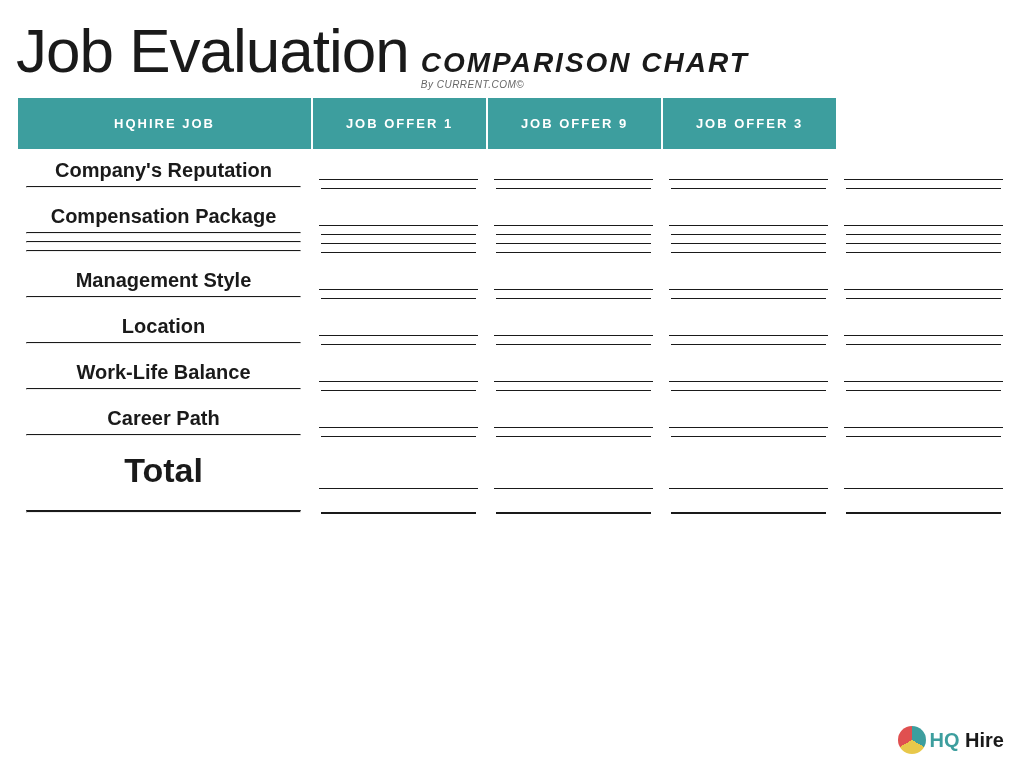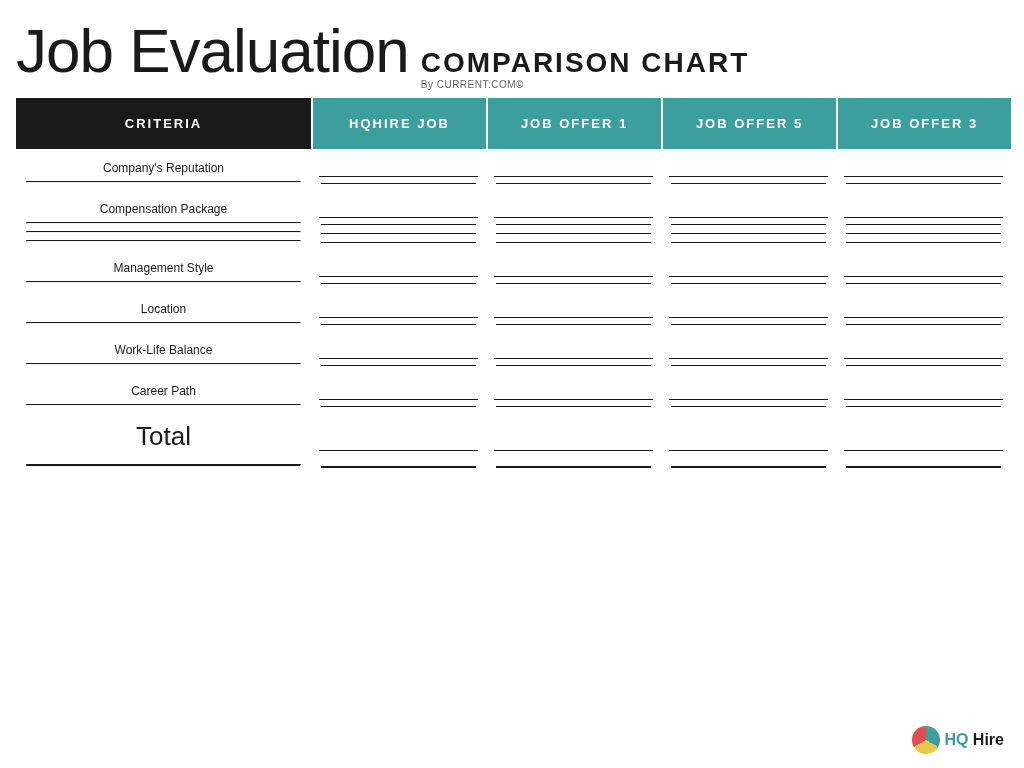--- a/index.html
+++ b/index.html
@@ -33,20 +33,21 @@
       font-weight: 300;
       color: #1a1a1a;
       letter-spacing: -1px;
       line-height: 1;
     }
 
     .subtitle-area {
       display: flex;
       flex-direction: column;
       align-items: flex-start;
+      font-style: italic;
     }
 
     .sub-title {
       font-size: 28px;
       font-weight: 700;
       color: #1a1a1a;
       letter-spacing: 2px;
       line-height: 1;
     }
 
@@ -90,31 +91,31 @@
 
     .table-row {
       display: grid;
       grid-template-columns: 295px 175px 175px 175px 175px;
       align-items: center;
       padding: 0;
     }
 
     .criteria-cell {
       padding: 10px 10px 4px 10px;
-      font-weight: 400;
-      font-size: 12px;
+      font-weight: 700;
+      font-size: 20px;
       color: #1a1a1a;
       text-align: center;
     }
 
     .criteria-cell.total {
-      font-size: 26px;
-      font-weight: 400;
+      font-size: 34px;
+      font-weight: 700;
       padding-top: 8px;
-      padding-bottom: 12px;
+      padding-bottom: 20px;
     }
 
     .input-cell {
       padding: 10px 8px 4px 8px;
       display: flex;
       flex-direction: column;
       align-items: center;
     }
 
     .underline-field {
@@ -168,21 +169,21 @@
     }
 
     .logo-circle {
       width: 28px;
       height: 28px;
       border-radius: 50%;
       background: conic-gradient(#3d9e9e 0deg 120deg, #e8c84a 120deg 240deg, #e05050 240deg 360deg);
     }
 
     .logo-text {
-      font-size: 16px;
+      font-size: 20px;
       font-weight: 700;
       color: #1a1a1a;
       letter-spacing: 0;
     }
 
     .logo-text span {
       color: #3d9e9e;
     }
   </style>
 </head>
@@ -192,24 +193,23 @@
 
   <div class="header-area">
     <span class="main-title">Job Evaluation</span>
     <div class="subtitle-area">
       <span class="sub-title">COMPARISON CHART</span>
       <span class="by-line">By CURRENT.COM©</span>
     </div>
   </div>
 
   <div class="column-headers">
-    <div class="col-header criteria">CRITERIA</div>
     <div class="col-header job-col">HQHIRE JOB</div>
     <div class="col-header job-col">JOB OFFER 1</div>
-    <div class="col-header job-col">JOB OFFER 5</div>
+    <div class="col-header job-col">JOB OFFER 9</div>
     <div class="col-header job-col">JOB OFFER 3</div>
   </div>
 
   <div class="table-area" id="table-body">
   <div class="table-row">
         <div class="criteria-cell">Company's Reputation</div>
         <div class="input-cell">
           <input type="text" class="underline-field" style="">
         </div>
         <div class="input-cell">

